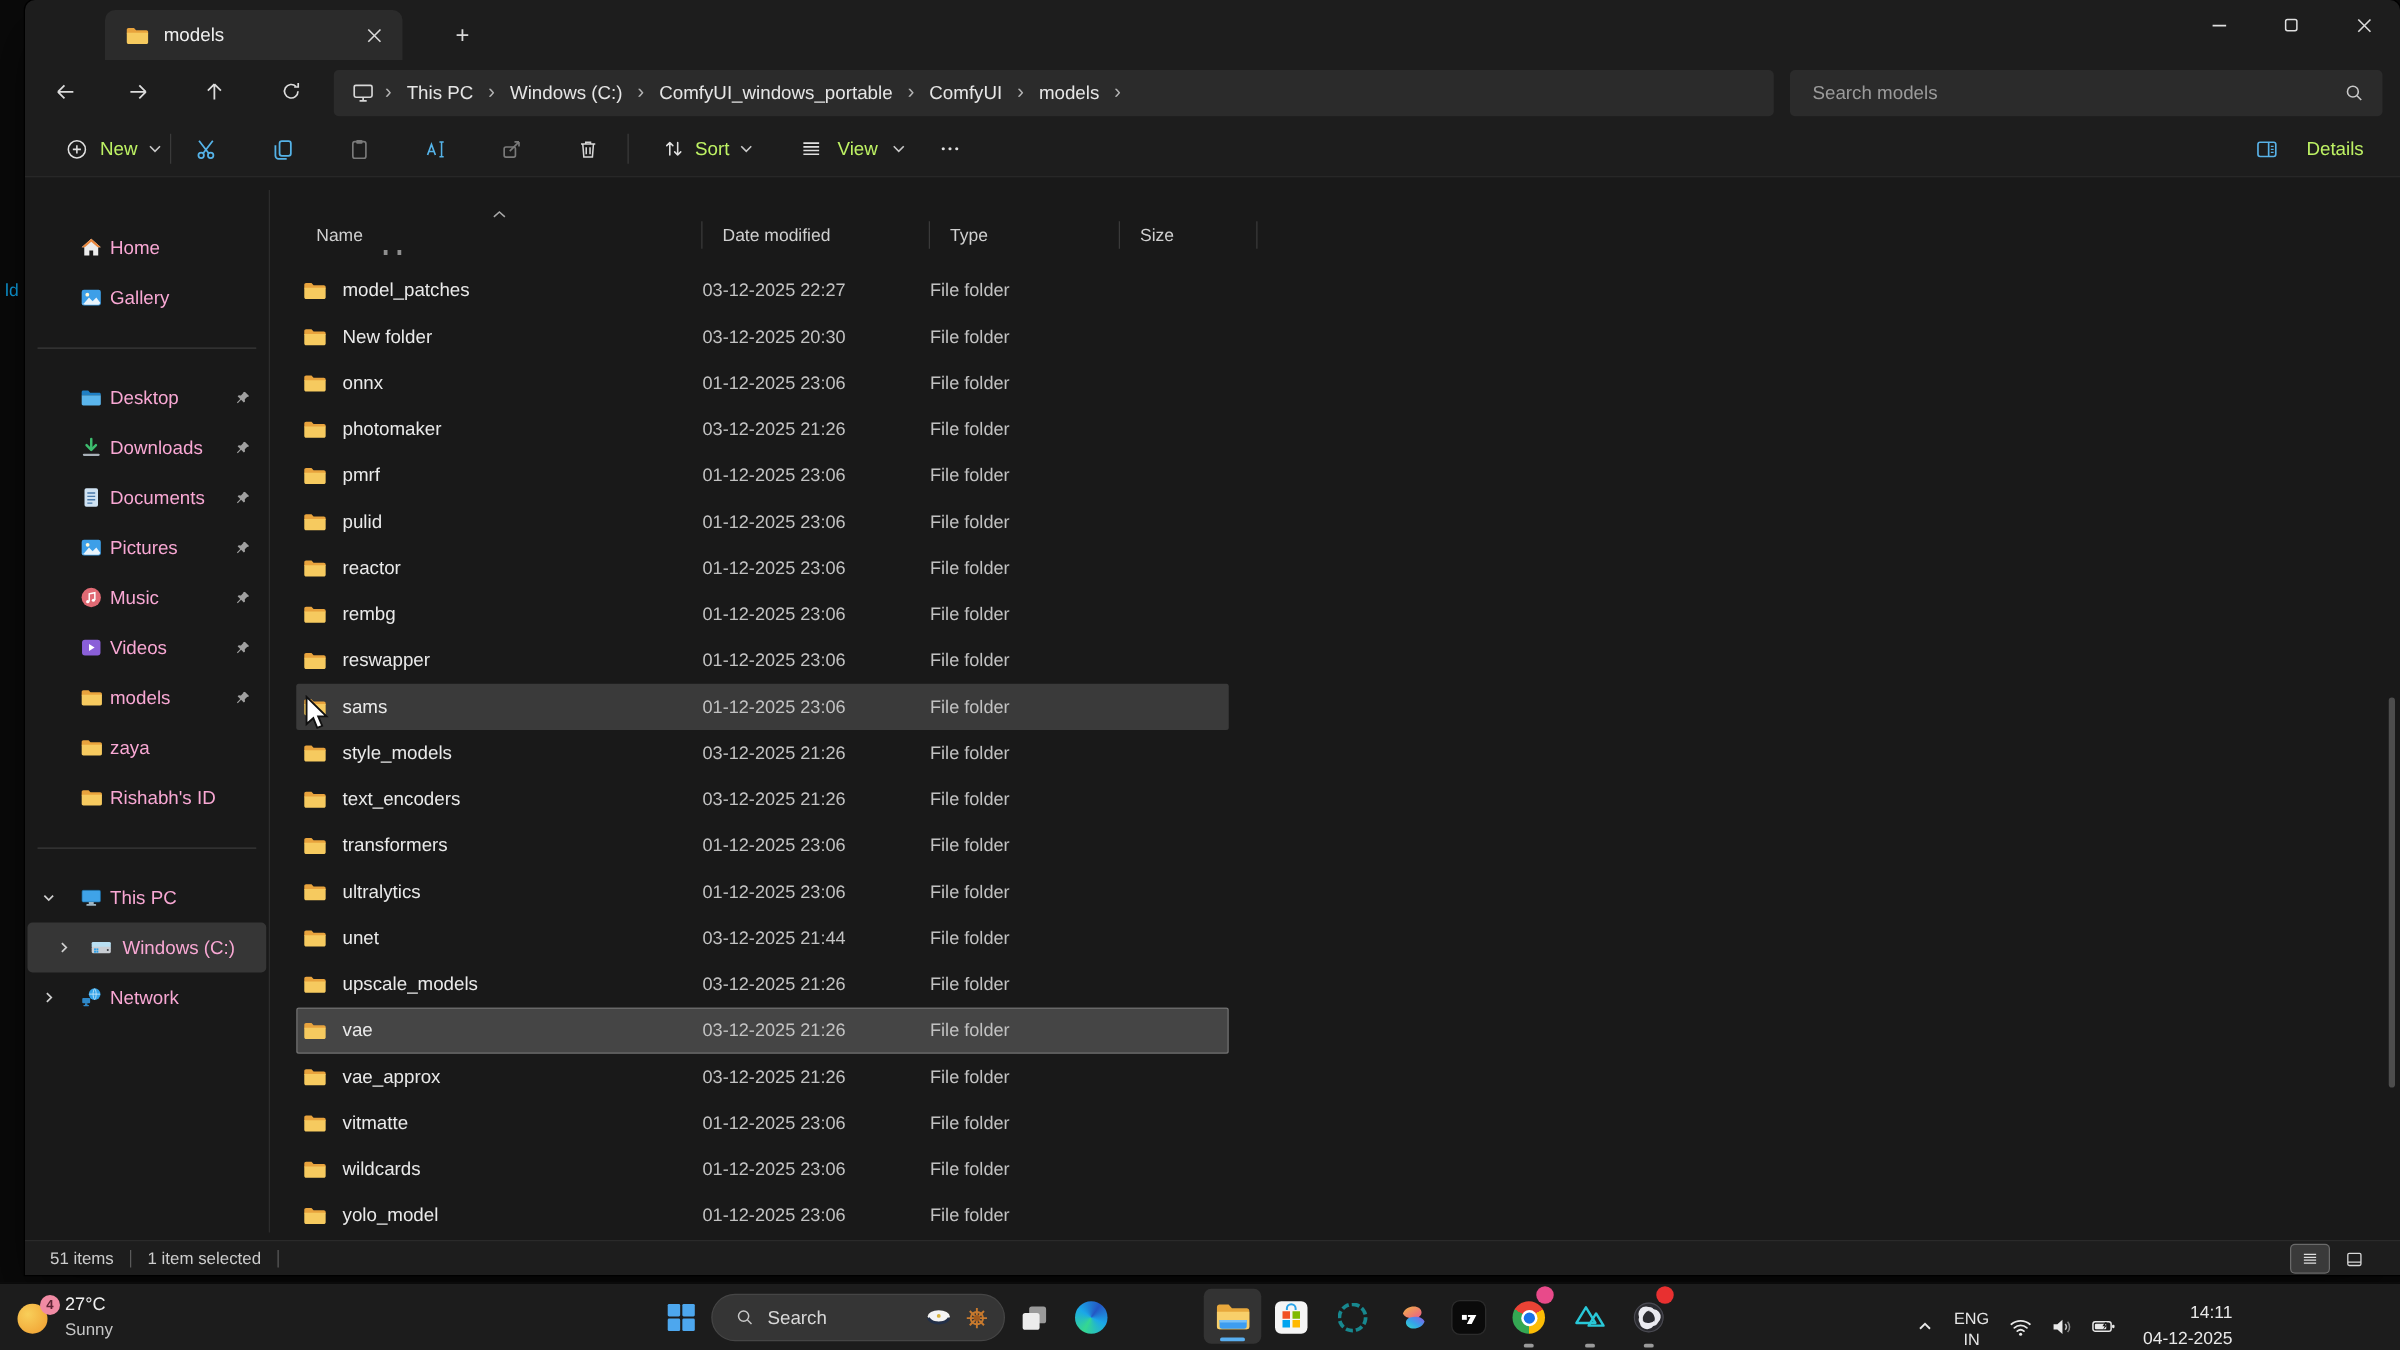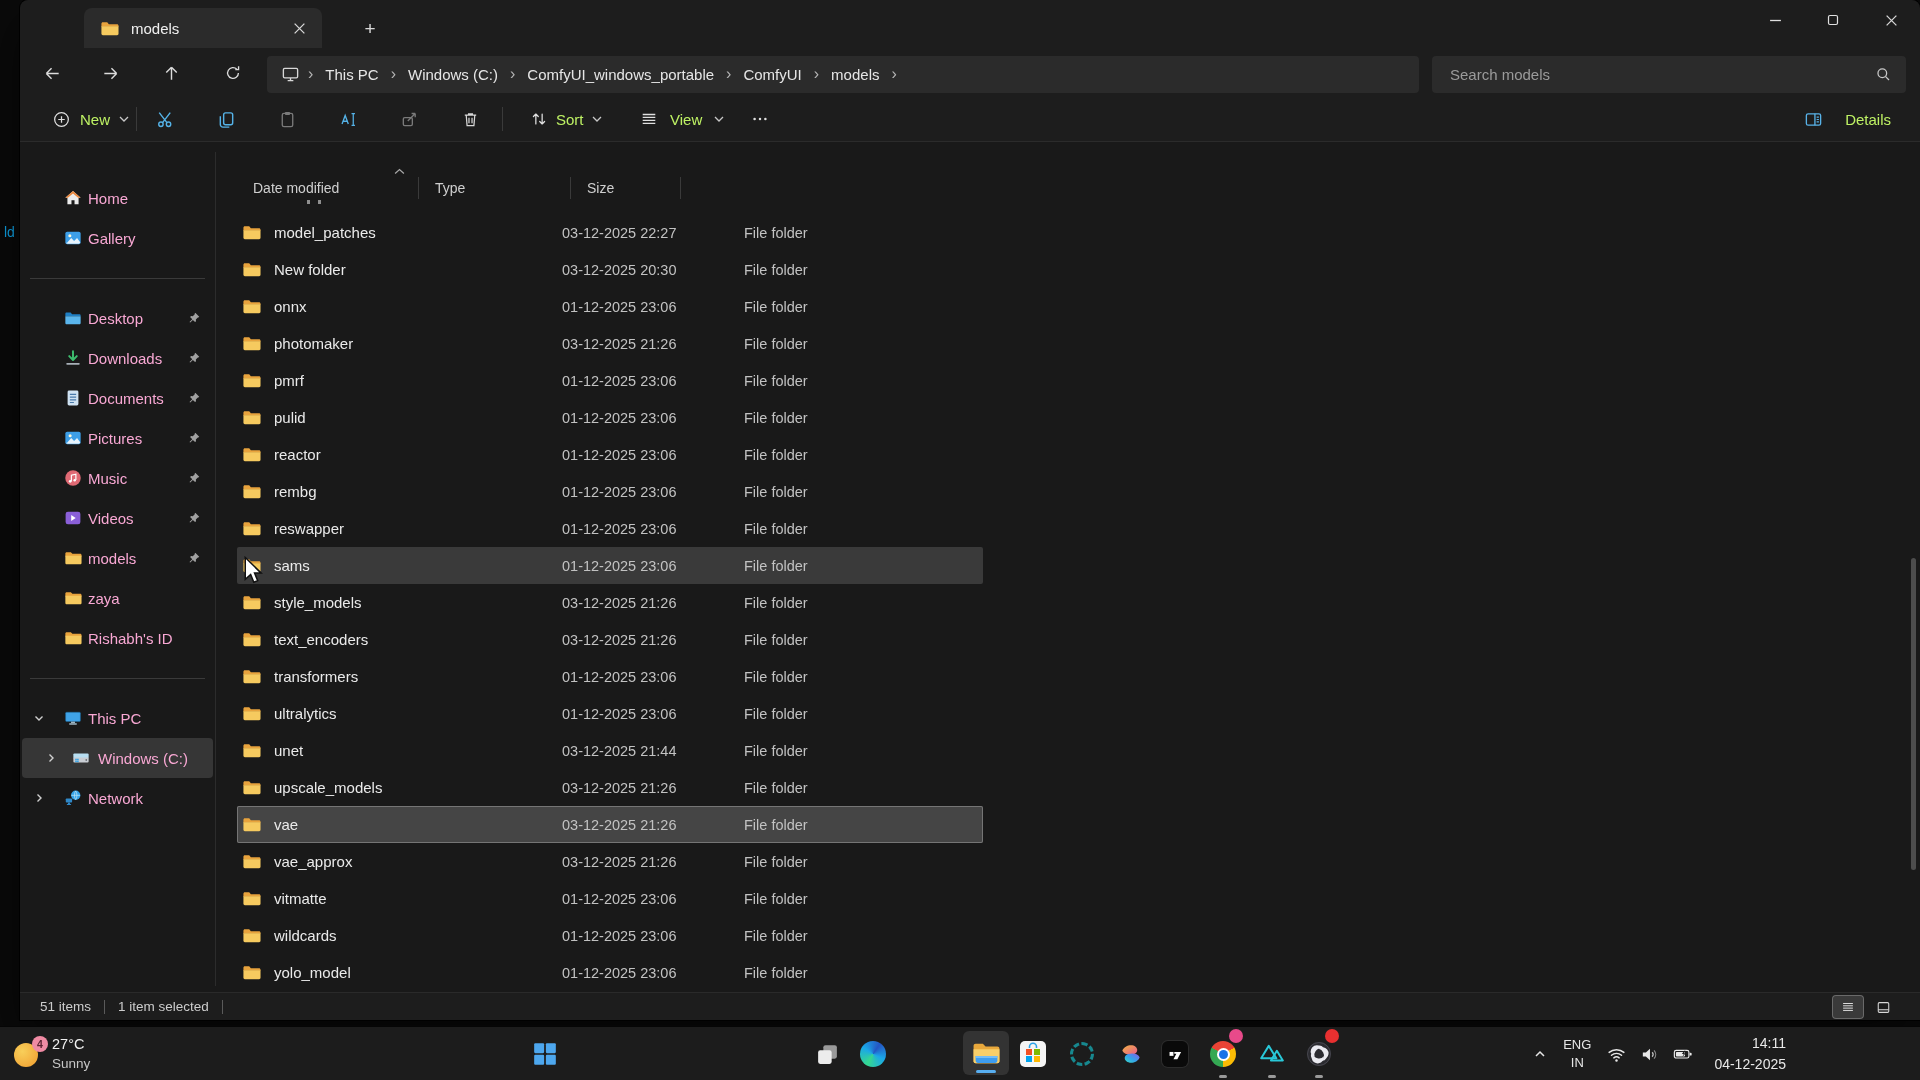--- a/index.html
+++ b/index.html
@@ -125,21 +125,21 @@
   .storebox .grid{display:grid;grid-template-columns:6px 6px;grid-template-rows:6px 6px;gap:1.5px;margin-top:3px;}
   .storebox .grid b{display:block;}
   .tvbox{width:26px;height:26px;background:#0a0a0a;border-radius:6px;display:flex;align-items:center;justify-content:center;box-shadow:0 0 0 1px #2c2c2c;}
   .copilot{width:26px;height:26px;}
   .chrome{width:26px;height:26px;border-radius:50%;position:relative;
     background:conic-gradient(from -60deg,#ea4335 0 120deg,#fbbc05 120deg 240deg,#34a853 240deg 360deg);}
   .chrome:before{content:"";position:absolute;left:50%;top:50%;width:13px;height:13px;margin:-6.5px;
     border-radius:50%;background:#fff;}
   .chrome:after{content:"";position:absolute;left:50%;top:50%;width:9px;height:9px;margin:-4.5px;
     border-radius:50%;background:#1a73e8;}
-  .tray{position:absolute;right:0;top:0;height:54px;display:flex;align-items:center;}
+  .tray{position:absolute;right:0;top:0;height:54px;display:flex;align-items:flex-end;}
   .tray-btn{height:40px;display:flex;align-items:center;justify-content:center;border-radius:4px;padding:0 7px;}
   .lang{display:flex;flex-direction:column;align-items:center;font-size:13px;color:#e6e6e6;line-height:1.35;padding:0 9px;}
   .clock{display:flex;flex-direction:column;align-items:flex-end;font-size:14px;color:#e9e9e9;
     line-height:1.5;padding:0 16px 0 14px;margin-right:118px;}
 </style>
 </head>
 <body>
 
 <div class="screen">
   <div class="bg-frag">ld</div>
@@ -553,20 +553,24 @@
       <div class="pane-split"></div>
 
       <div class="caretwrap">
           <span class="icn">
             <svg viewBox="0 0 10 6" width="11" height="11">
               <path d="m1 4.8 4-3.6 4 3.6" stroke="#a8a8a8" stroke-width="1.1" fill="none"></path>
             </svg>
           </span>
         </div>
       <div class="lheader" id="lheader">
+          <div class="hcol c0">
+            <span>Name</span>
+            <i class="htick"></i>
+          </div>
           <div class="hcol c1">
             <span>Date modified</span>
             <i class="htick"></i>
           </div>
           <div class="hcol c2">
             <span>Type</span>
             <i class="htick"></i>
           </div>
           <div class="hcol c3">
             <span>Size</span>
@@ -924,20 +928,45 @@
         <svg viewBox="0 0 24 24" width="26" height="26">
           <g fill="#4da7ee">
             <rect x="2" y="2" width="9.2" height="9.2" rx="1"></rect>
             <rect x="12.8" y="2" width="9.2" height="9.2" rx="1"></rect>
             <rect x="2" y="12.8" width="9.2" height="9.2" rx="1"></rect>
             <rect x="12.8" y="12.8" width="9.2" height="9.2" rx="1"></rect>
           </g>
         </svg>
       </div>
 
+    <div class="tsearch">
+      <span class="icn">
+          <svg viewBox="0 0 20 20" width="16" height="16">
+            <circle cx="8.6" cy="8.6" r="5.1" stroke="#c8c8c8" stroke-width="1.5" fill="none"></circle>
+            <path d="m12.5 12.5 4 4" stroke="#c8c8c8" stroke-width="1.5"></path>
+          </svg>
+        </span>
+      <span class="tsearch-label">Search</span>
+      <span class="icn">
+          <svg viewBox="0 0 24 16" width="22" height="22">
+            <ellipse cx="12" cy="6.8" rx="9.6" ry="5.2" fill="#f4f4f4"></ellipse>
+            <path d="M2.8 8.4C4.3 11 7.8 12.7 12 12.7s7.7-1.7 9.2-4.3" fill="none" stroke="#233048" stroke-width="2.6"></path>
+            <circle cx="12" cy="6.6" r="1.7" fill="#d8b23a"></circle>
+          </svg>
+        </span>
+      <span class="icn">
+          <svg viewBox="0 0 20 20" width="19" height="19">
+            <g stroke="#c87a2e" stroke-width="1.6" fill="none">
+              <circle cx="10" cy="10" r="5.2"></circle>
+              <path d="M10 1.5v17M1.5 10h17M4 4l12 12M16 4 4 16"></path>
+            </g>
+            <circle cx="10" cy="10" r="2.6" fill="#a05a1e"></circle>
+          </svg>
+        </span>
+    </div>
 
     <div id="taskbar-apps">
         <div class="app" style="left: 804px;">
           <span class="icn">
             <svg viewBox="0 0 24 24" width="25" height="25">
               <rect x="8" y="3" width="13" height="13" rx="2" fill="#9a9a9a"></rect>
               <rect x="3" y="8" width="13" height="13" rx="2" fill="#ececec"></rect>
             </svg>
           </span>
         </div>

